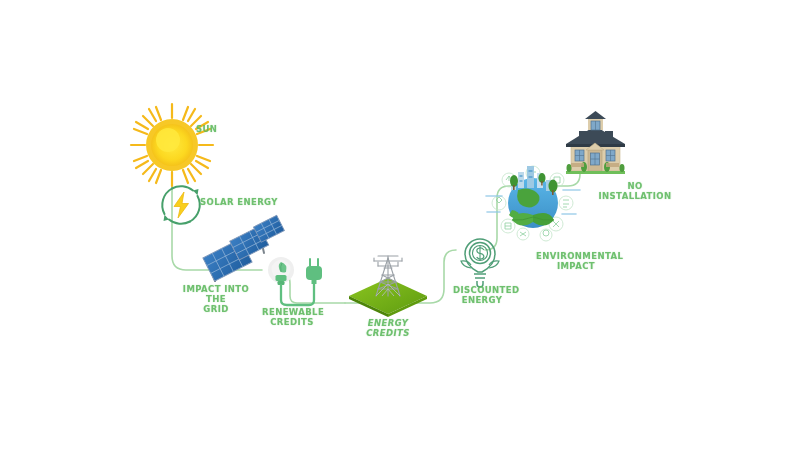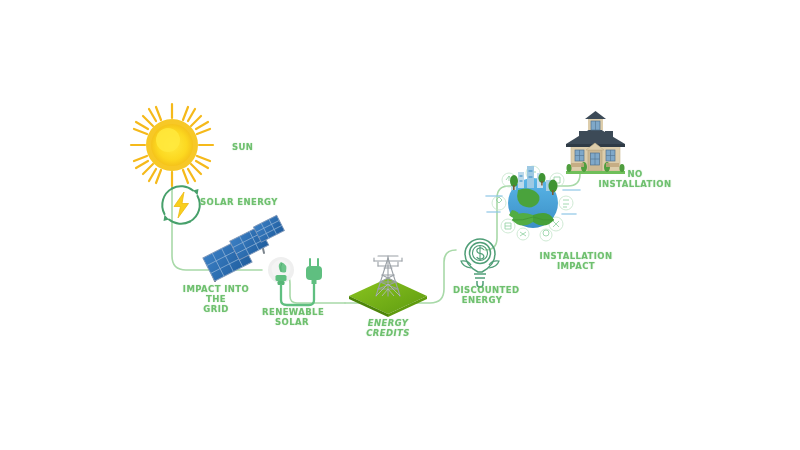--- a/index.html
+++ b/index.html
@@ -303,24 +303,24 @@
       <ellipse cx="569" cy="168" rx="2.5" ry="4"></ellipse>
       <ellipse cx="622" cy="168" rx="2.5" ry="4"></ellipse>
     </g>
     <g fill="#c2a87e" opacity="0.85">
       <rect x="571" y="163" width="13" height="4"></rect>
       <rect x="606" y="163" width="13" height="4"></rect>
     </g>
   </g>
 </svg>
 
-<div class="label" style="left:196px; top:142px;padding-left:36px;">SUN</div>
+<div class="label" style="left:196px; top:124px;">SUN</div>
 <div class="label" style="left:200px; top:197px;">SOLAR ENERGY</div>
 <div class="label" style="left:173px; top:284px; width:86px;">IMPACT INTO THE
 GRID</div>
 <div class="label" style="left:262px; top:307px; width:60px;">RENEWABLE
-SOLAR</div>
+CREDITS</div>
 <div class="label" style="left:352px; top:318px; width:72px;font-style:italic;">ENERGY CREDITS</div>
 <div class="label" style="left:453px; top:285px; width:58px;">DISCOUNTED
 ENERGY</div>
-<div class="label" style="left:536px; top:251px; width:80px;">INSTALLATION
+<div class="label" style="left:536px; top:251px; width:80px;">ENVIRONMENTAL
 IMPACT</div>
-<div class="label" style="left:592px; top:169px; width:86px;">NO INSTALLATION</div>
+<div class="label" style="left:592px; top:181px; width:86px;">NO INSTALLATION</div>
 
 </body></html>

